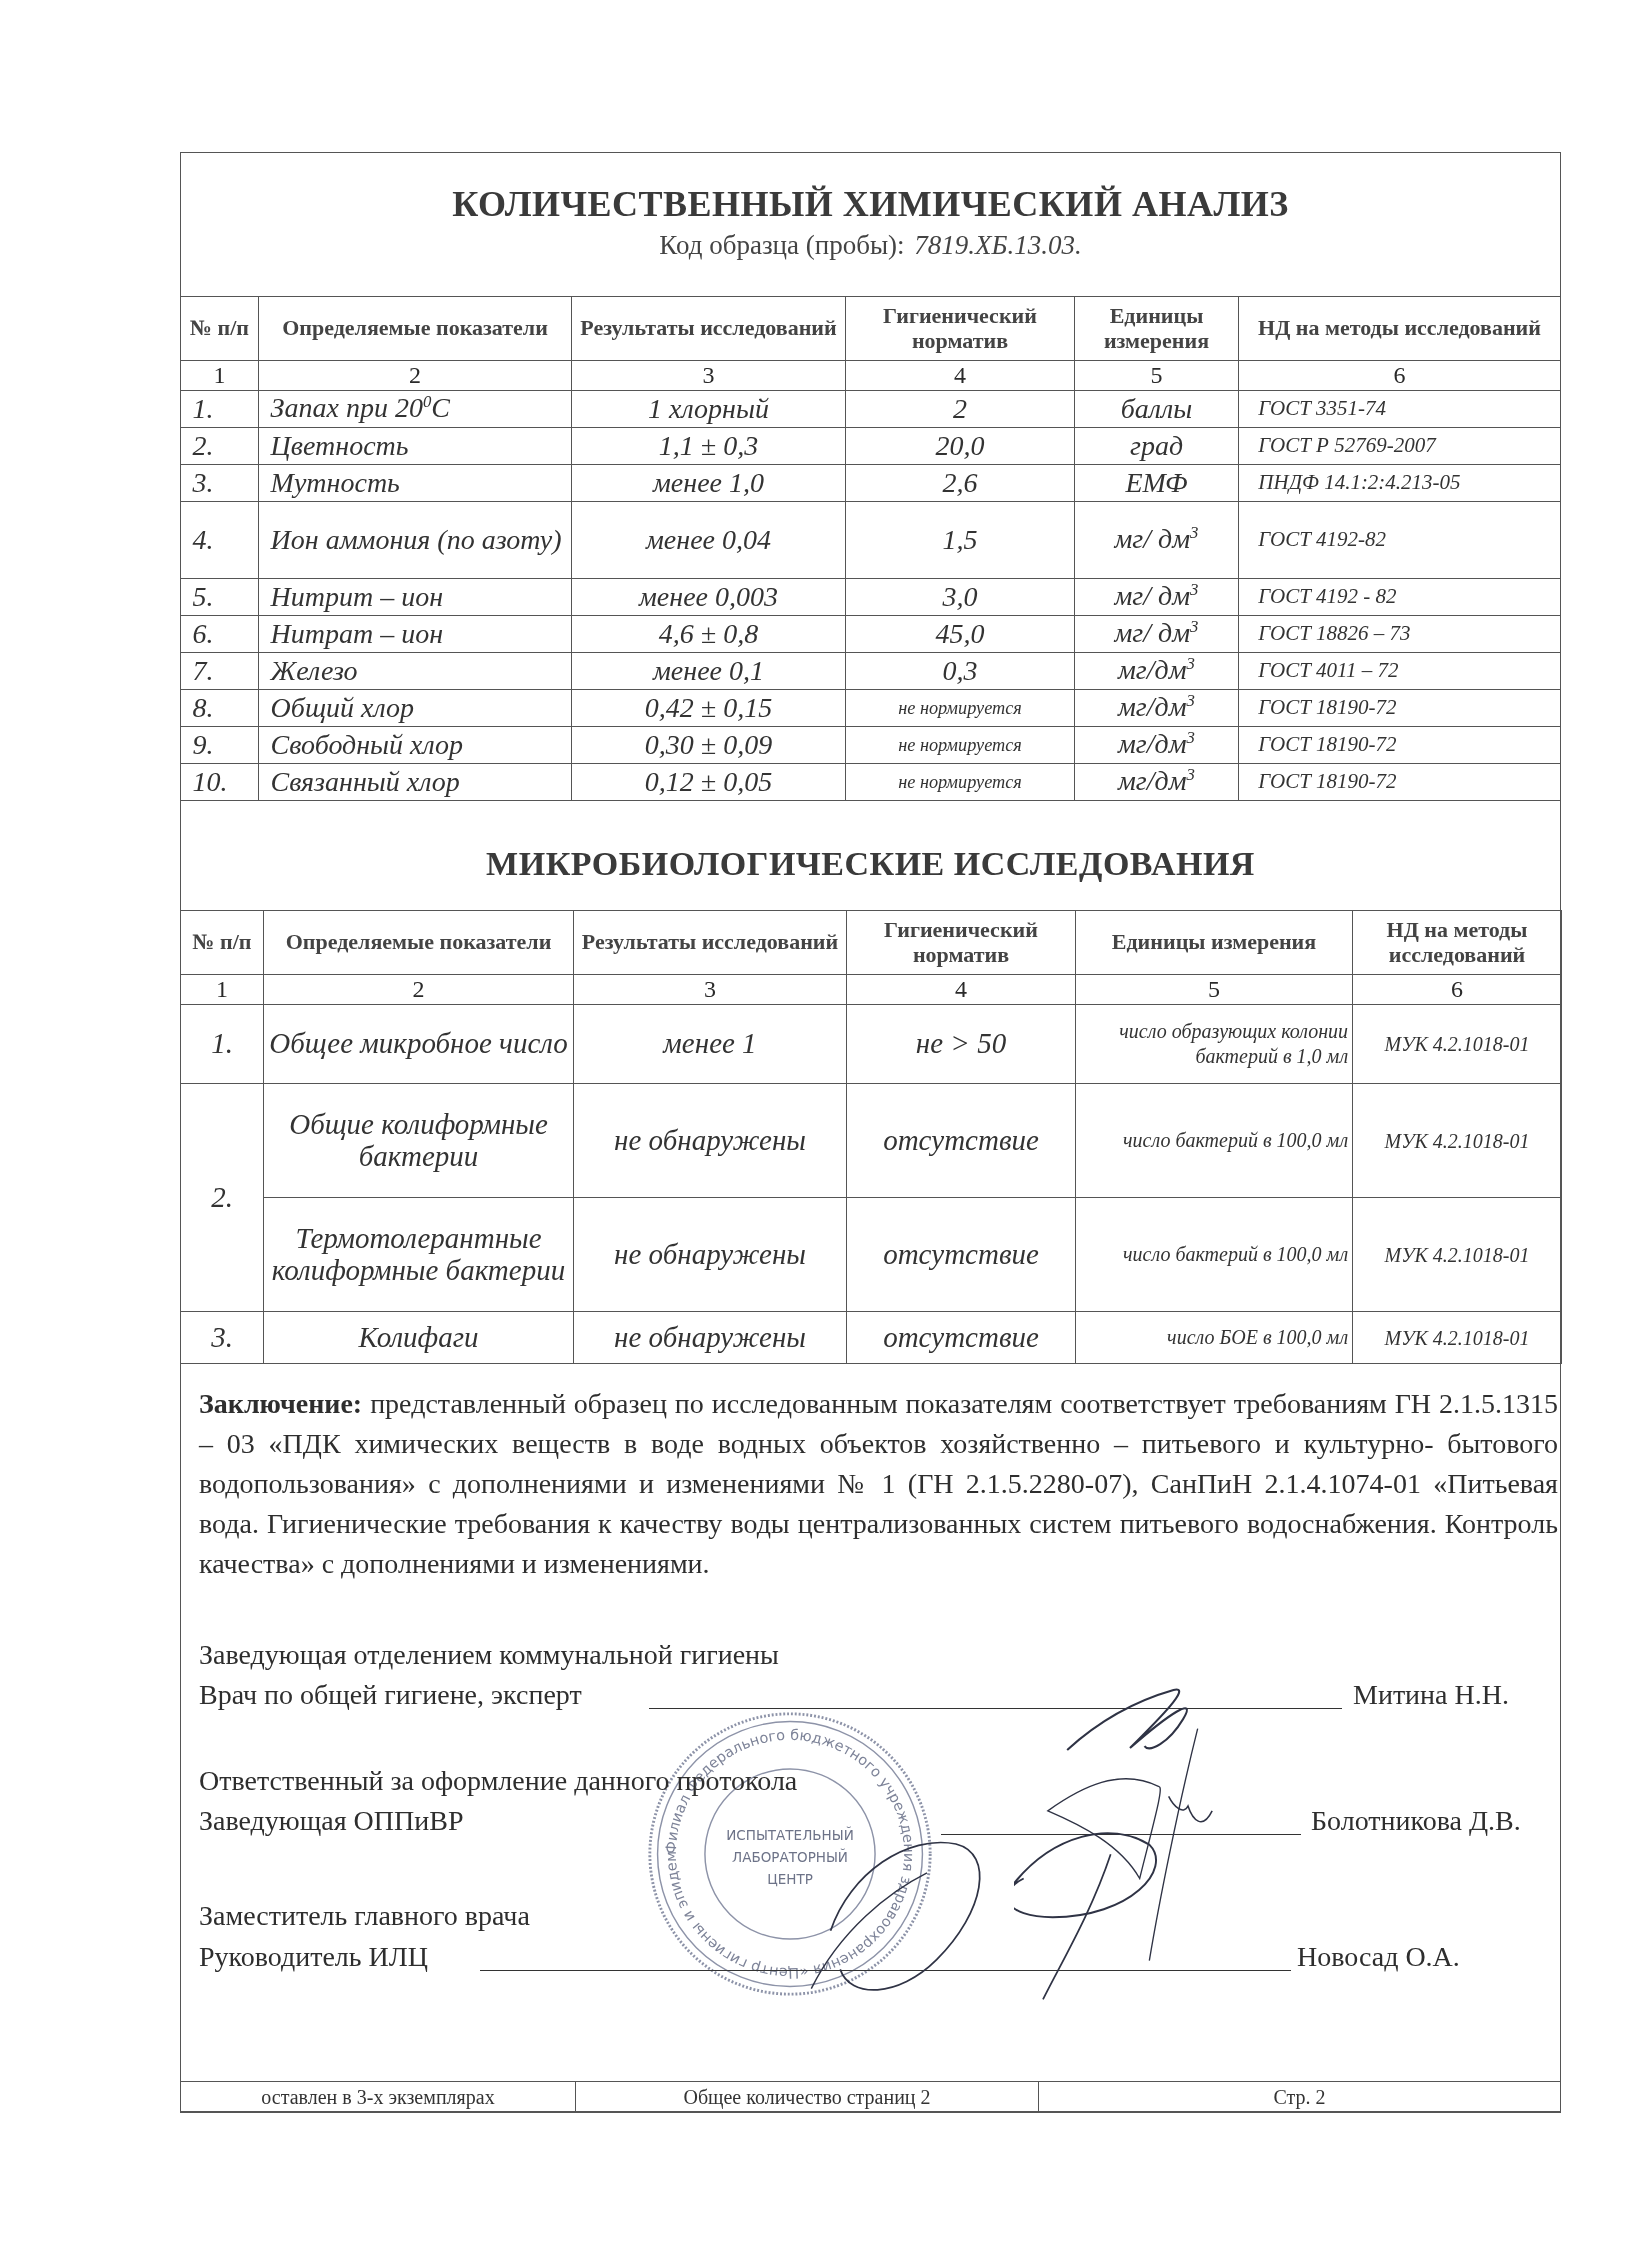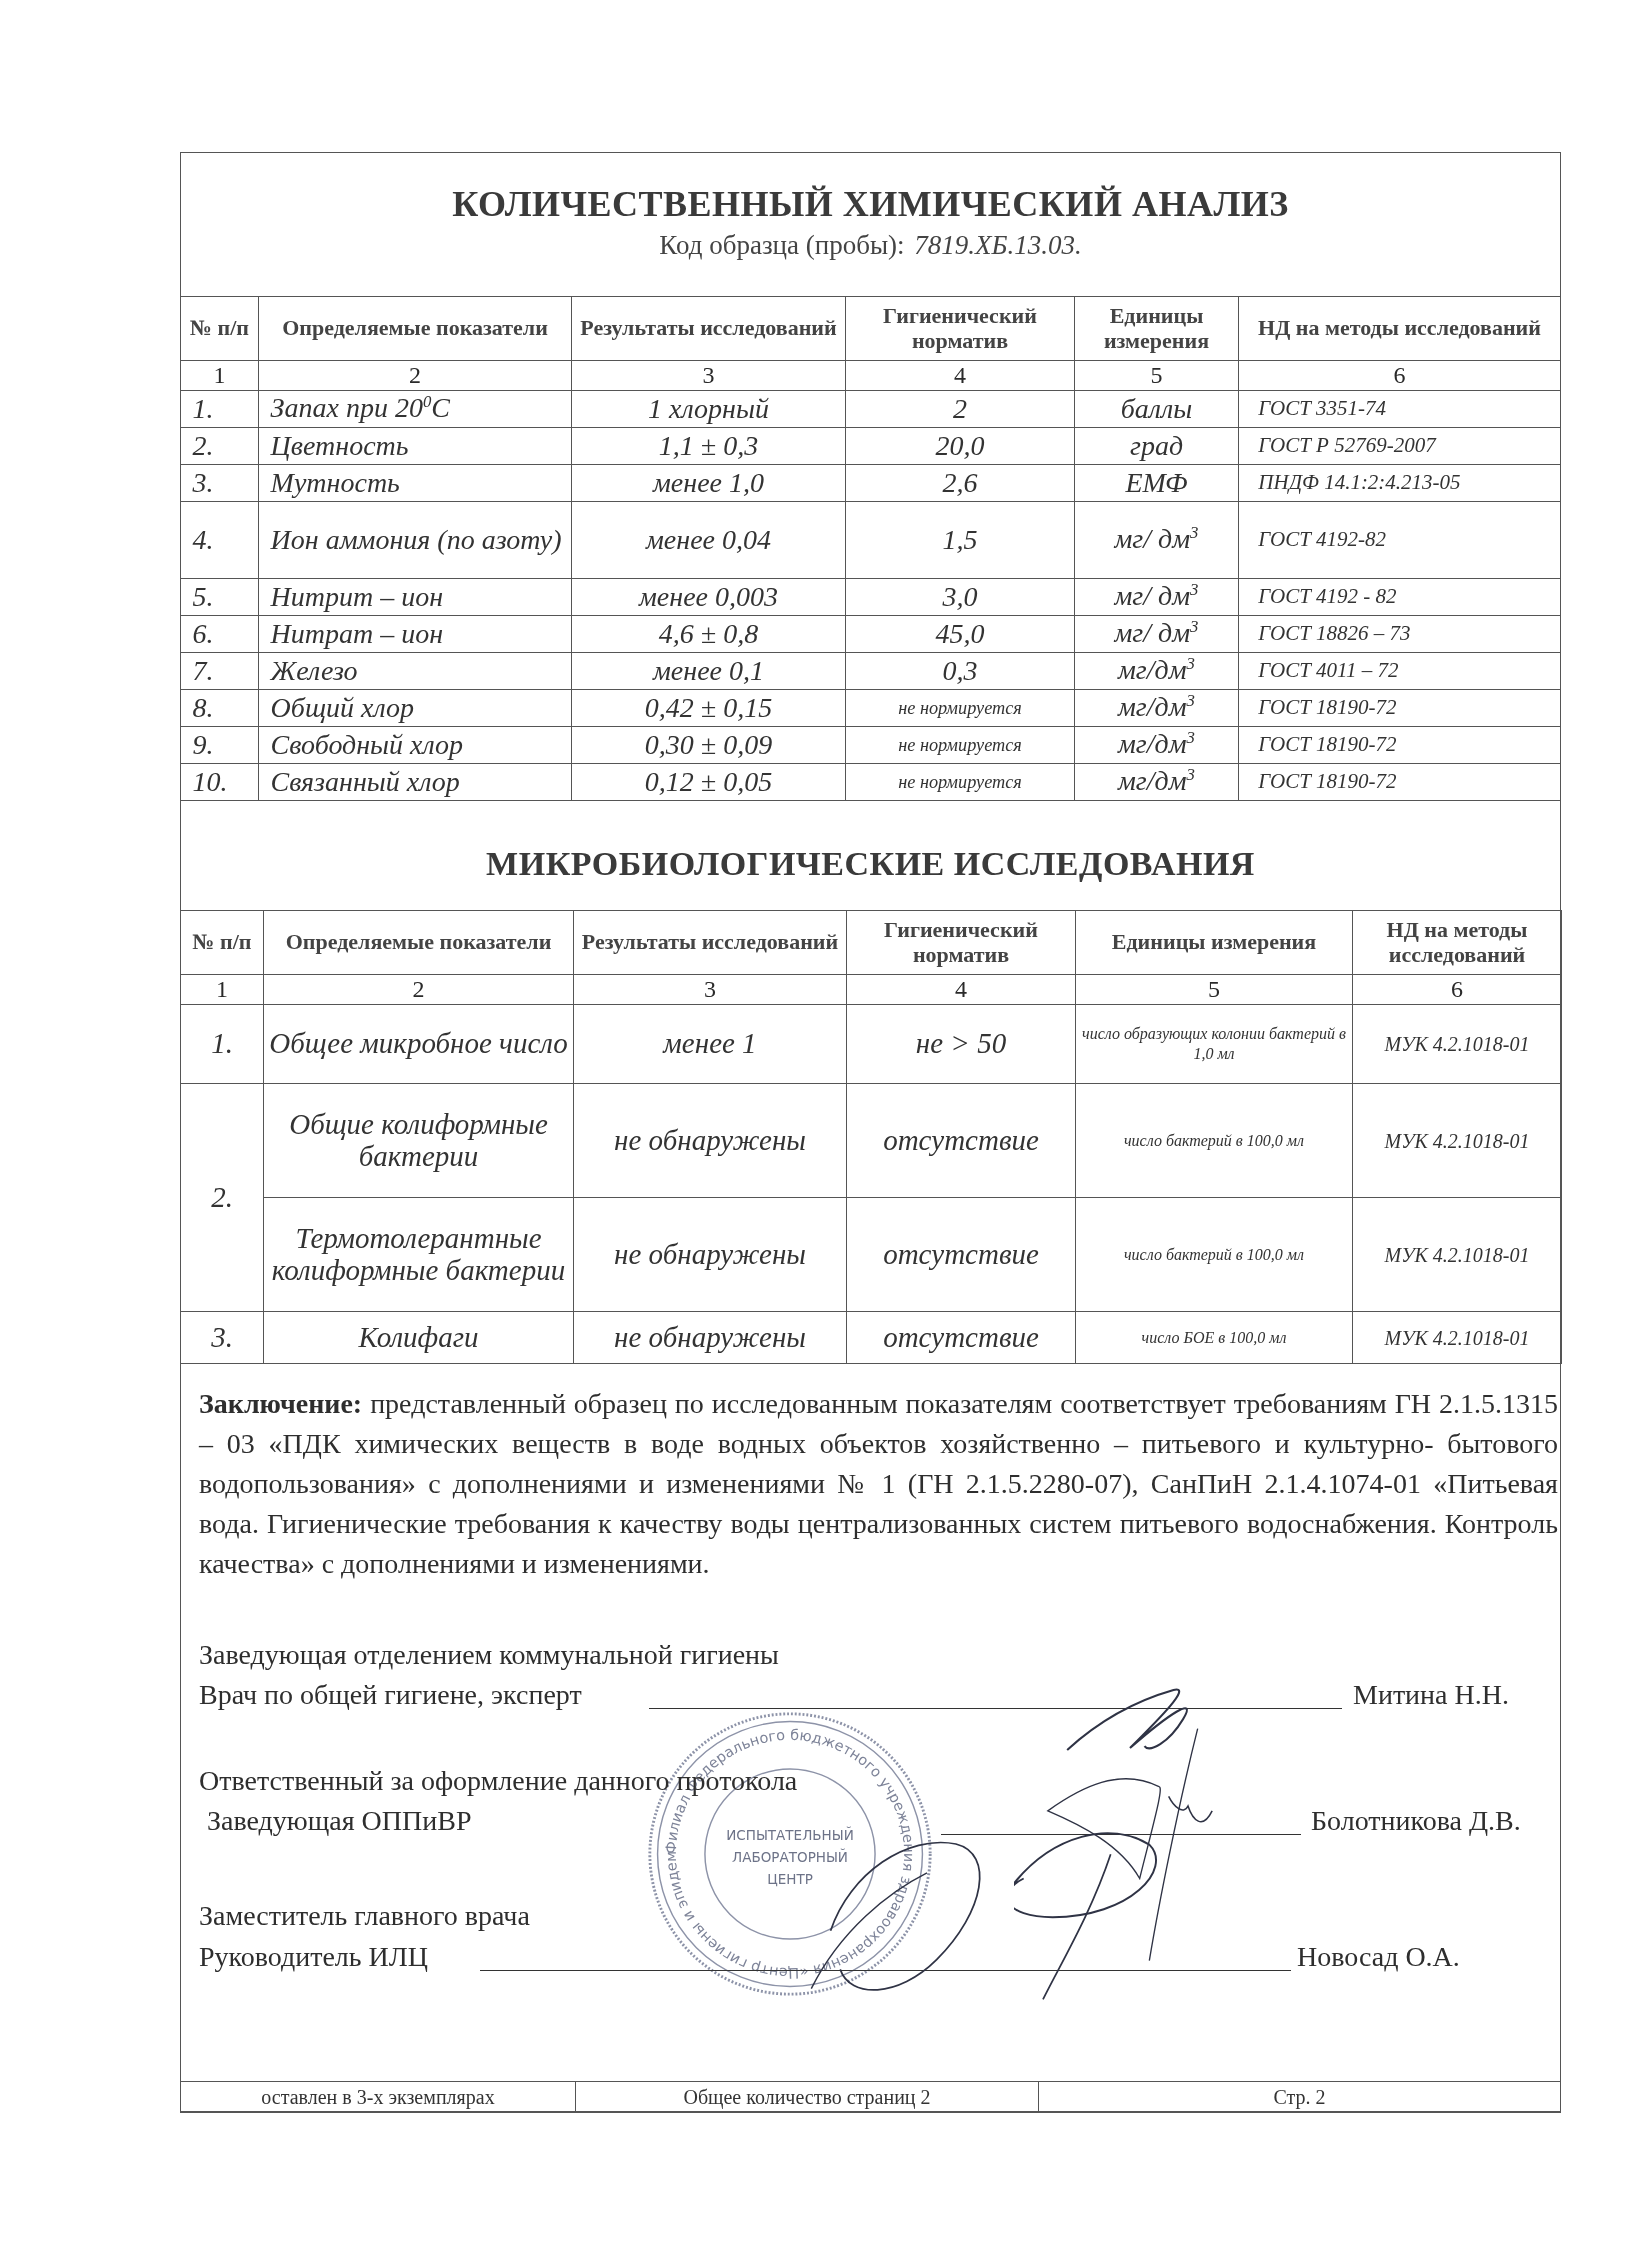--- a/index.html
+++ b/index.html
@@ -15,21 +15,21 @@
     table.grid td { border: 1.4px solid #555; text-align: center; vertical-align: middle; padding: 0 3.9px;
                     box-sizing: border-box; line-height: 1.1; }
     .hdr td { font-weight: bold; font-size: 22px; color: #444; line-height: 1.2; }
     .num td { font-size: 24px; height: 30px; }
     .chem td { font-style: italic; font-size: 28px; color: #333; height: 37px; }
     .chem td.left { text-align: left; padding-left: 11.6px; }
     .chem td.ref { text-align: left; padding-left: 19.3px; font-size: 21px; }
     .chem td.small { font-size: 18.3px; }
     sup { font-size: 60%; }
     .micro td { font-style: italic; font-size: 29px; color: #333; }
-    .micro td.unit { font-size: 16px; line-height: 1.25; }
+    .micro td.unit { font-size: 20px; line-height: 1.25; text-align: right; }
     .micro td.ref { font-size: 20px; }
     .para { position: absolute; left: 199px; width: 1359px; font-size: 28px; line-height: 40px;
             text-align: justify; color: #2e2e2e; }
     .para b { font-weight: bold; }
     .sig { position: absolute; font-size: 28px; color: #2e2e2e; white-space: nowrap; }
     .line { position: absolute; border-bottom: 1.9px solid #333; }
     .disclaimer { position: absolute; left: 180px; width: 1381px; text-align: center; font-size: 17.4px;
                   line-height: 24px; color: #444; }
     .foot td { font-size: 20px; height: 31px; color: #333; }
     .stamp { position: absolute; left: 645px; top: 1709px; width: 290px; height: 290px; }
@@ -237,21 +237,21 @@
   <text x="150" y="158" text-anchor="middle" font-family="DejaVu Sans, sans-serif" font-size="14" fill="#6d7388">ЛАБОРАТОРНЫЙ</text>
   <text x="150" y="181" text-anchor="middle" font-family="DejaVu Sans, sans-serif" font-size="14" fill="#6d7388">ЦЕНТР</text>
 </svg>
 
 <div class="sig" style="left:199px; top:1639px;">Заведующая отделением коммунальной гигиены</div>
 <div class="sig" style="left:199px; top:1679px;">Врач по общей гигиене, эксперт</div>
 <div class="line" style="left:649px; top:1708px; width:693px;"></div>
 <div class="sig" style="left:1353px; top:1679px;">Митина Н.Н.</div>
 
 <div class="sig" style="left:199px; top:1765px;">Ответственный за оформление данного протокола</div>
-<div class="sig" style="left:199px; top:1805px;margin-left:8px;">Заведующая ОППиВР</div>
+<div class="sig" style="left:199px; top:1805px;">Заведующая ОППиВР</div>
 <div class="line" style="left:941px; top:1834px; width:360px;"></div>
 <div class="sig" style="left:1311px; top:1805px;">Болотникова Д.В.</div>
 
 <div class="sig" style="left:199px; top:1900px;">Заместитель главного врача</div>
 <div class="sig" style="left:199px; top:1941px;">Руководитель ИЛЦ</div>
 <div class="line" style="left:480px; top:1970px; width:811px;"></div>
 <div class="sig" style="left:1297px; top:1941px;">Новосад О.А.</div>
 
 <svg class="sign" style="left:1014px; top:1661px;" width="319" height="406" viewBox="0 0 330 420">
   <path d="M55,92 C90,60 130,40 165,30 C185,25 150,60 120,90 C160,55 190,35 175,60 C160,85 140,95 135,88" fill="none" stroke="#2f3345" stroke-width="2.2"></path>

